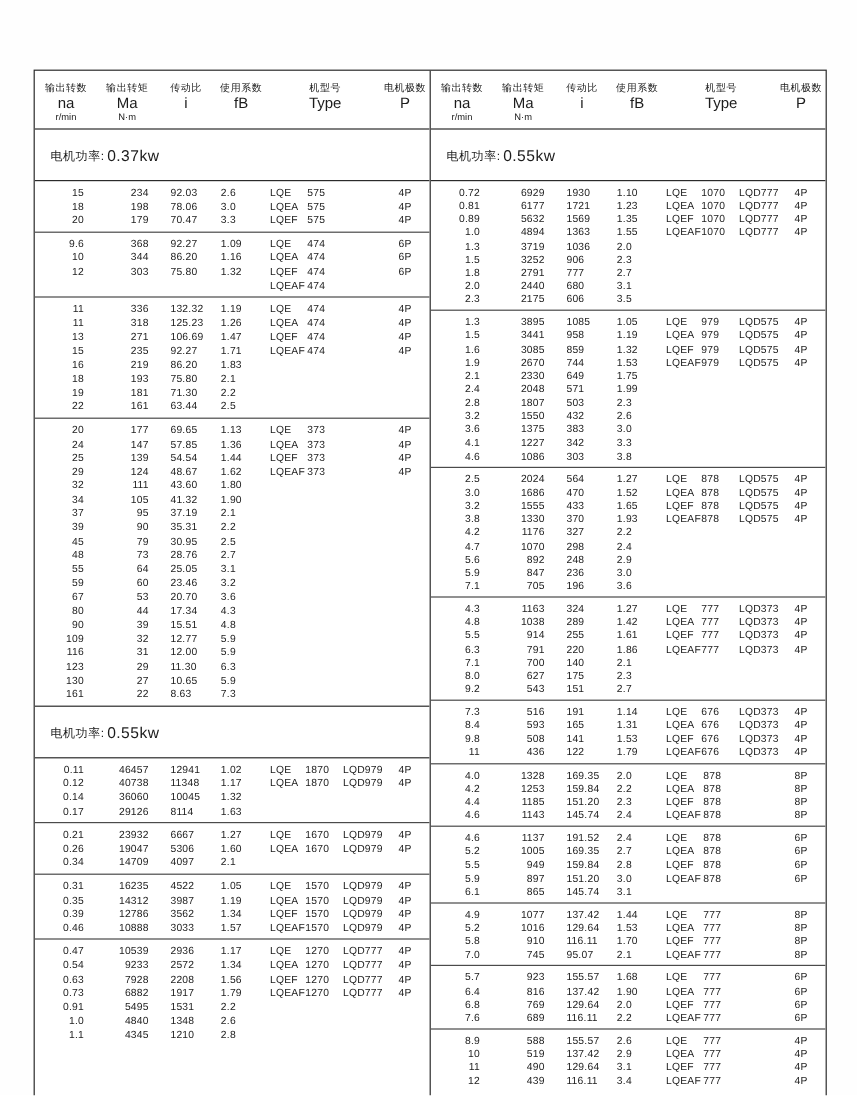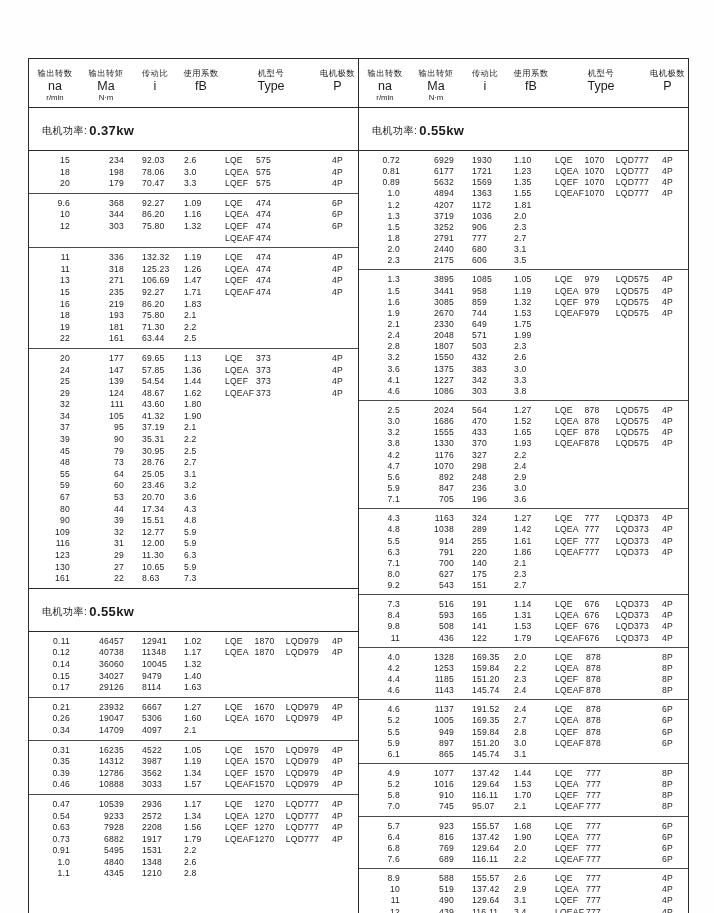--- a/index.html
+++ b/index.html
@@ -20,21 +20,21 @@
 
   .phead{border-bottom:1.6px solid #2b2b2b;padding:9px 0 5px 0;}
   .hcell{text-align:center;}
   .htitle{font-size:8.3px;letter-spacing:.5px;}
   .hsym{font-size:12.5px;margin-top:1px;line-height:13px;}
   .hunit{font-size:7.8px;line-height:9px;min-height:9px;}
 
   .stitle{border-bottom:1.6px solid #2b2b2b;padding:13px 0 11px 13px;}
   .section + .section .stitle, .section:not(:first-of-type) .stitle{border-top:1.6px solid #2b2b2b;}
   .slabel{font-size:10px;letter-spacing:.5px;vertical-align:1px;}
-  .svalue{font-size:13px;font-weight:bold;letter-spacing:.4px;margin-left:2px;}
+  .svalue{font-size:13px;font-weight:normal;letter-spacing:.4px;margin-left:2px;}
 
   .block{padding:4px 0 3px 0;}
   .block + .block{border-top:1px solid #4a4a4a;}
 
   .row{font-size:8.6px;letter-spacing:.2px;}
   .panel-left .row{height:11.6px;line-height:11.6px;}
   .panel-right .row{height:11.15px;line-height:11.15px;}
   .cell{white-space:nowrap;overflow:visible;}
   .c0{text-align:right;padding-right:11px;}
   .c1{text-align:right;padding-right:7px;}
@@ -449,28 +449,20 @@
             </div>
             <div class="row grid6">
               <div class="cell c0">0.14</div>
               <div class="cell c1">36060</div>
               <div class="cell c2">10045</div>
               <div class="cell c3">1.32</div>
               <div class="cell c4"></div>
               <div class="cell c5"></div>
             </div>
             <div class="row grid6">
-              <div class="cell c0">0.15</div>
-              <div class="cell c1">34027</div>
-              <div class="cell c2">9479</div>
-              <div class="cell c3">1.40</div>
-              <div class="cell c4"></div>
-              <div class="cell c5"></div>
-            </div>
-            <div class="row grid6">
               <div class="cell c0">0.17</div>
               <div class="cell c1">29126</div>
               <div class="cell c2">8114</div>
               <div class="cell c3">1.63</div>
               <div class="cell c4"></div>
               <div class="cell c5"></div>
             </div>
           </div>
           <div class="block">
             <div class="row grid6">
@@ -710,28 +702,20 @@
               <div class="cell c2">1363</div>
               <div class="cell c3">1.55</div>
               <div class="cell c4">
                 <span class="tm">LQEAF</span>
                 <span class="tn">1070</span>
                 <span class="ts">LQD777</span>
               </div>
               <div class="cell c5">4P</div>
             </div>
             <div class="row grid6">
-              <div class="cell c0">1.2</div>
-              <div class="cell c1">4207</div>
-              <div class="cell c2">1172</div>
-              <div class="cell c3">1.81</div>
-              <div class="cell c4"></div>
-              <div class="cell c5"></div>
-            </div>
-            <div class="row grid6">
               <div class="cell c0">1.3</div>
               <div class="cell c1">3719</div>
               <div class="cell c2">1036</div>
               <div class="cell c3">2.0</div>
               <div class="cell c4"></div>
               <div class="cell c5"></div>
             </div>
             <div class="row grid6">
               <div class="cell c0">1.5</div>
               <div class="cell c1">3252</div>

